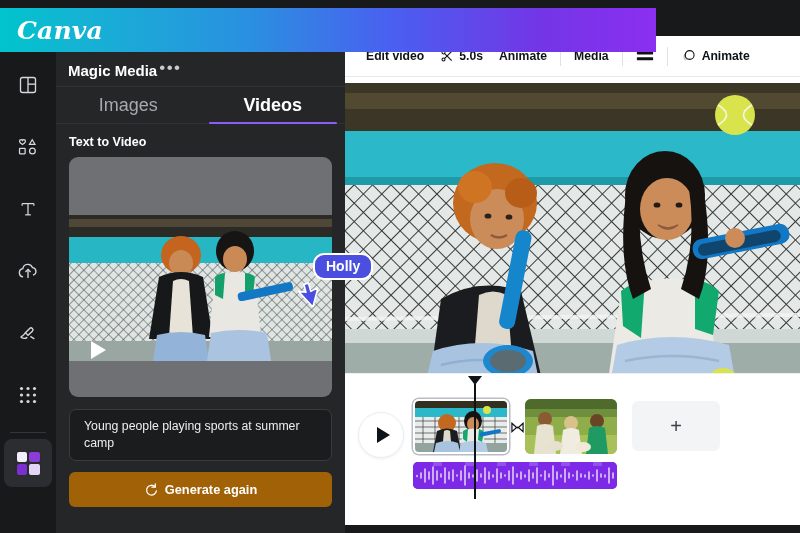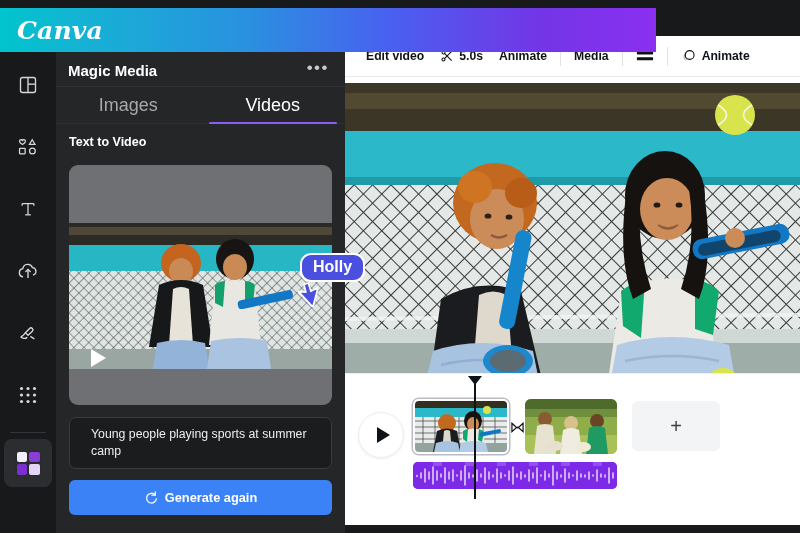--- a/index.html
+++ b/index.html
@@ -87,21 +87,21 @@
     width: 289px; height: 489px;
     background: #252627;
     z-index: 20;
     display: flex;
     flex-direction: column;
   }
   .panel-head {
     height: 42px;
     display: flex;
     align-items: center;
-    justify-content: space-between;
+    justify-content: flex-start;
     padding: 10px 14px 0 12px;
     flex: none;
   }
   .panel-title {
     color: #ffffff;
     font-size: 15px;
     font-weight: 700;
   }
   .panel-more {
     color: #c9cacd;
@@ -122,36 +122,36 @@
   .tab {
     flex: 1;
     display: flex;
     align-items: center;
     justify-content: center;
     font-size: 18px;
     color: #a7a8ad;
     cursor: pointer;
     position: relative;
   }
-  .tab.active { color: #ffffff; font-weight: 400; }
+  .tab.active { color: #ffffff; font-weight: 700; }
   .tab.active::after {
     content: "";
     position: absolute;
     bottom: -1px; left: 8px; right: 8px;
     height: 2px;
     background: #8b5cf6;
     border-radius: 2px;
   }
 
   .panel-body { padding: 11px 13px 0 13px; flex: 1; }
   .section-label {
     color: #ffffff;
     font-size: 12.5px;
     font-weight: 700;
-    margin-bottom: 16px;
+    margin-bottom: 8px;
   }
 
   
   .result-card {
     width: 263px; height: 240px;
     border-radius: 9px;
     background: #6f7073;
     position: relative;
     overflow: hidden;
   }
@@ -170,30 +170,30 @@
     border-bottom: 9px solid transparent;
   }
 
   
   .prompt-box {
     margin-top: 12px;
     width: 263px; height: 52px;
     background: #1b1c1e;
     border: 1px solid #3a3b3f;
     border-radius: 7px;
-    padding: 8px 21px;
+    padding: 8px 14px;
     color: #eceded;
     font-size: 12.3px;
     line-height: 1.35;
     overflow: hidden;
   }
   .gen-btn {
     margin-top: 11px;
     width: 263px; height: 35px;
-    background: #3b82f6;
+    background: #a16207;
     border: none;
     border-radius: 6px;
     color: #ffffff;
     font-size: 12.8px;
     font-weight: 700;
     font-family: "Liberation Sans", sans-serif;
     display: flex;
     align-items: center;
     justify-content: center;
     gap: 7px;
@@ -336,24 +336,24 @@
 
   
   .collab {
     position: absolute;
     left: 296px; top: 253px;
     z-index: 40;
     pointer-events: none;
   }
   .collab-label {
     position: absolute;
-    left: 4px; top: 0;
+    left: 17px; top: 0;
     background: #4a4fe0;
     color: #ffffff;
-    font-size: 16px;
+    font-size: 14px;
     font-weight: 700;
     padding: 4px 11px 5px 11px;
     border-radius: 11px;
     border: 2px solid #ffffff;
     line-height: 1;
     white-space: nowrap;
     text-align: right;
   }
   .collab-arrow {
     position: absolute;

